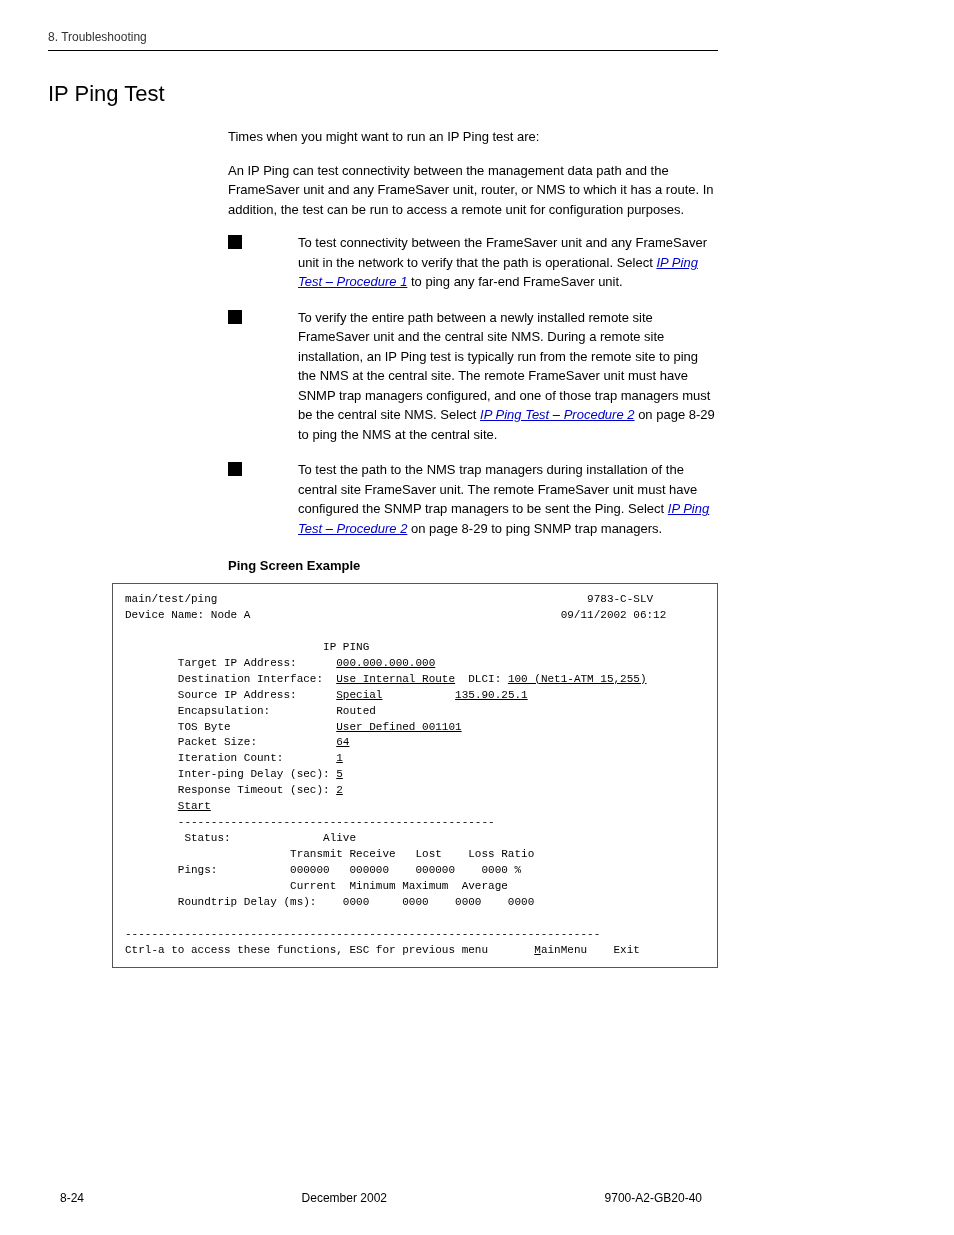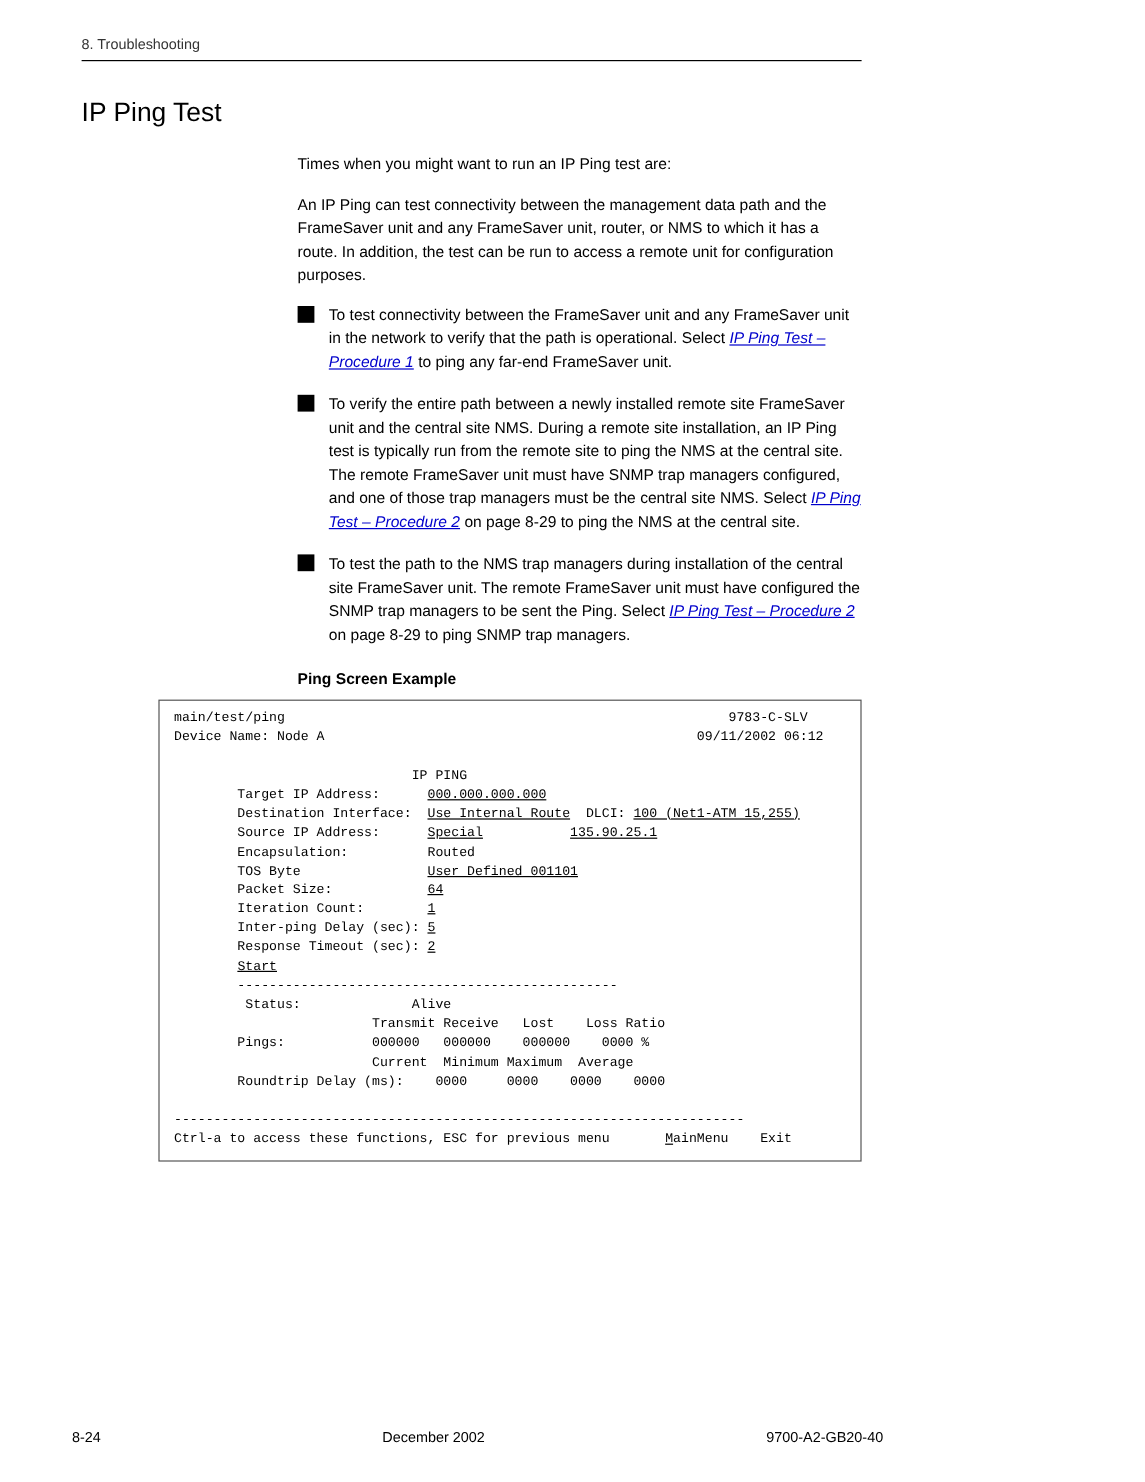--- a/index.html
+++ b/index.html
@@ -7,21 +7,21 @@
       font-family: Arial, Helvetica, sans-serif;
       font-size: 13px;
       background: #fff;
       color: #000;
       width: 954px;
       min-height: 1235px;
     }
     .page {
       width: 778px;
       min-height: 1235px;
-      padding: 30px 60px 40px 68px;
+      padding: 30px 60px 40px 48px;
       position: relative;
     }
     .top-header {
       font-size: 12px;
       color: #333;
       border-bottom: 1px solid #000;
       padding-bottom: 6px;
       margin-bottom: 30px;
     }
     .page-title {
@@ -37,20 +37,21 @@
     }
     .bullet-list {
       margin-left: 180px;
       margin-bottom: 20px;
     }
     .bullet-item {
       display: flex;
       margin-bottom: 16px;
       line-height: 1.5;
       font-size: 13px;
+      gap: 44px;
     }
     .bullet-square {
       width: 14px;
       height: 14px;
       background: #000;
       flex-shrink: 0;
       margin-top: 2px;
       margin-right: 12px;
     }
     .bullet-text {
@@ -80,21 +81,21 @@
       white-space: pre;
       color: #000;
     }
     .terminal-box .underline {
       text-decoration: underline;
     }
     .footer {
       position: absolute;
       bottom: 30px;
       left: 60px;
-      right: 42px;
+      right: 76px;
       display: flex;
       justify-content: space-between;
       font-size: 12px;
       border-top: none;
     }
   </style>
 </head>
 <body>
 
 <div class="page">

